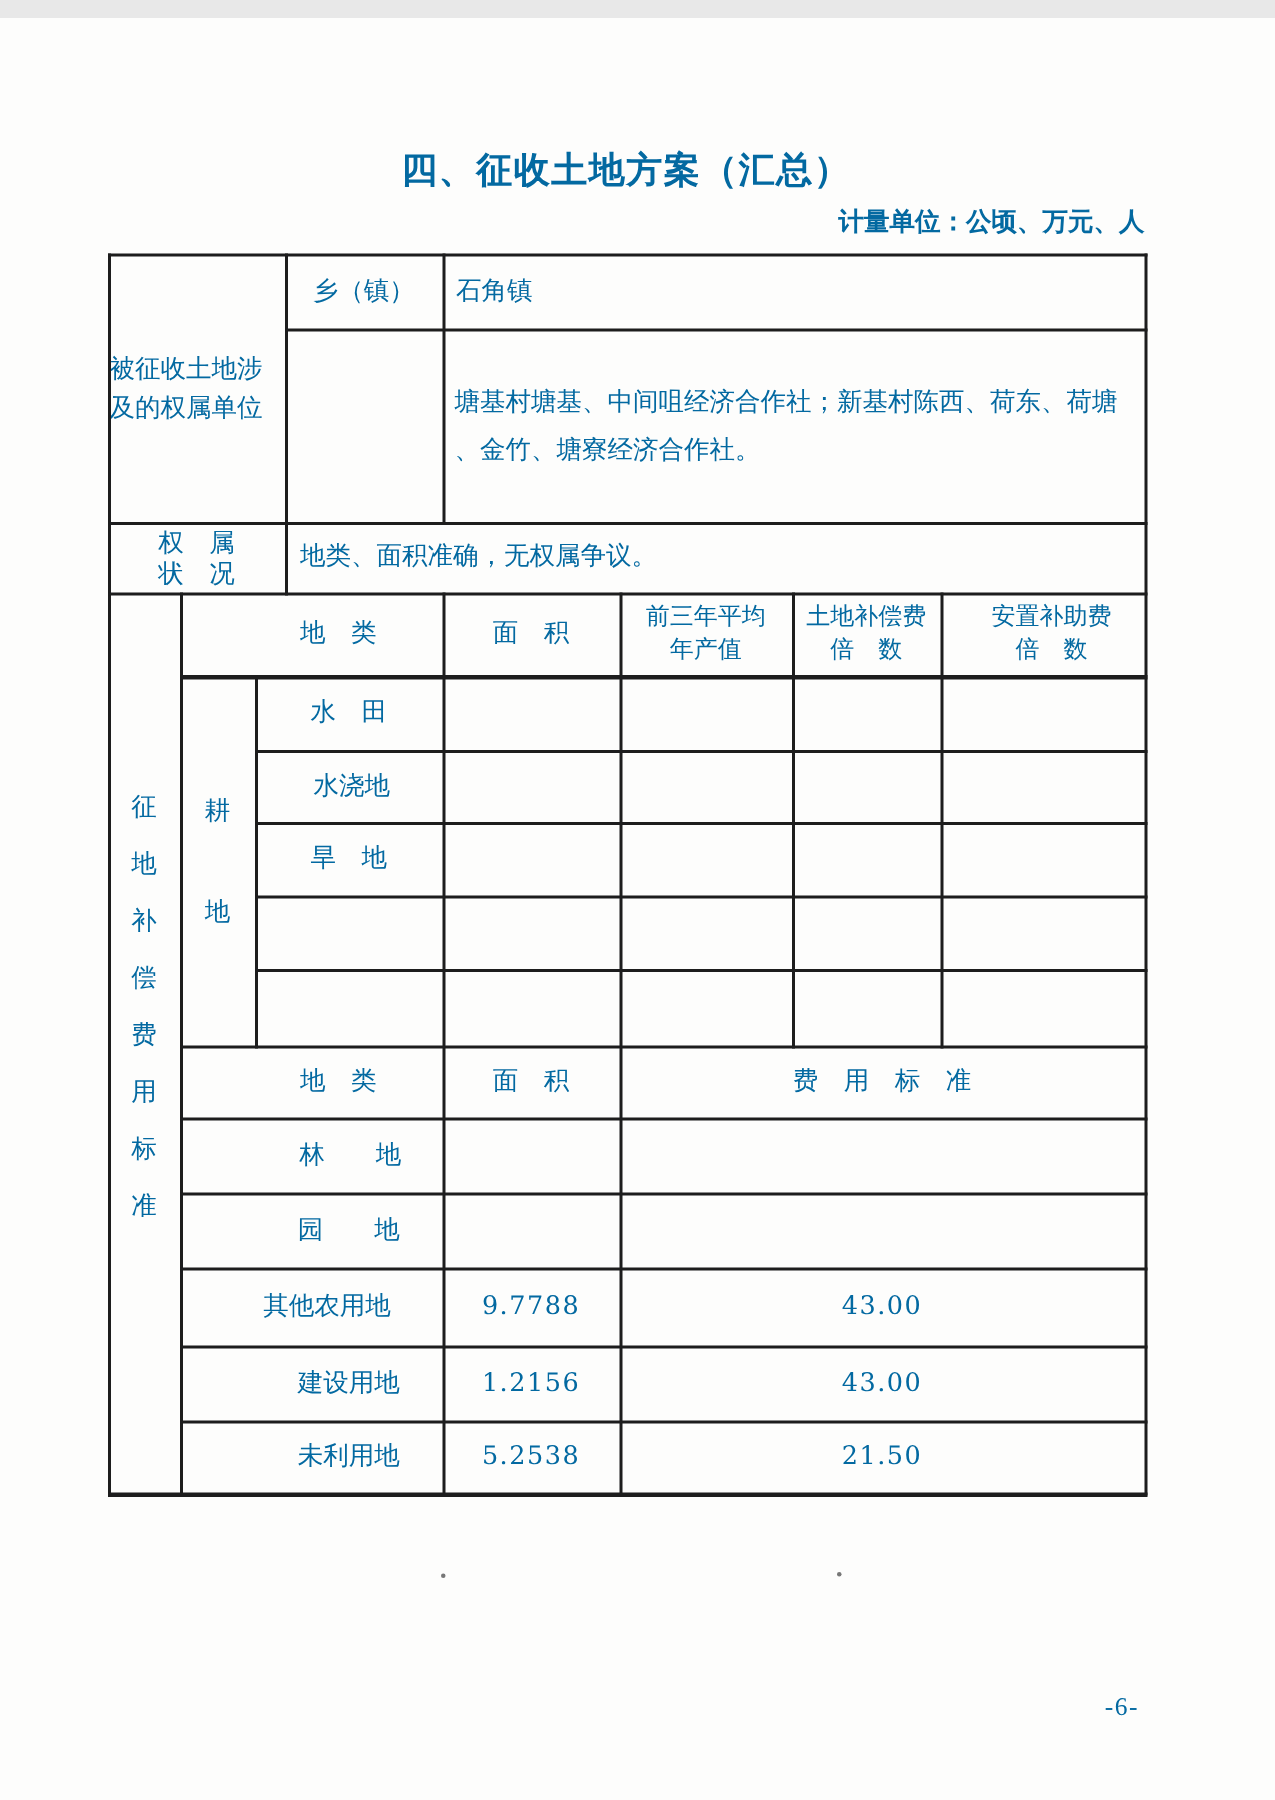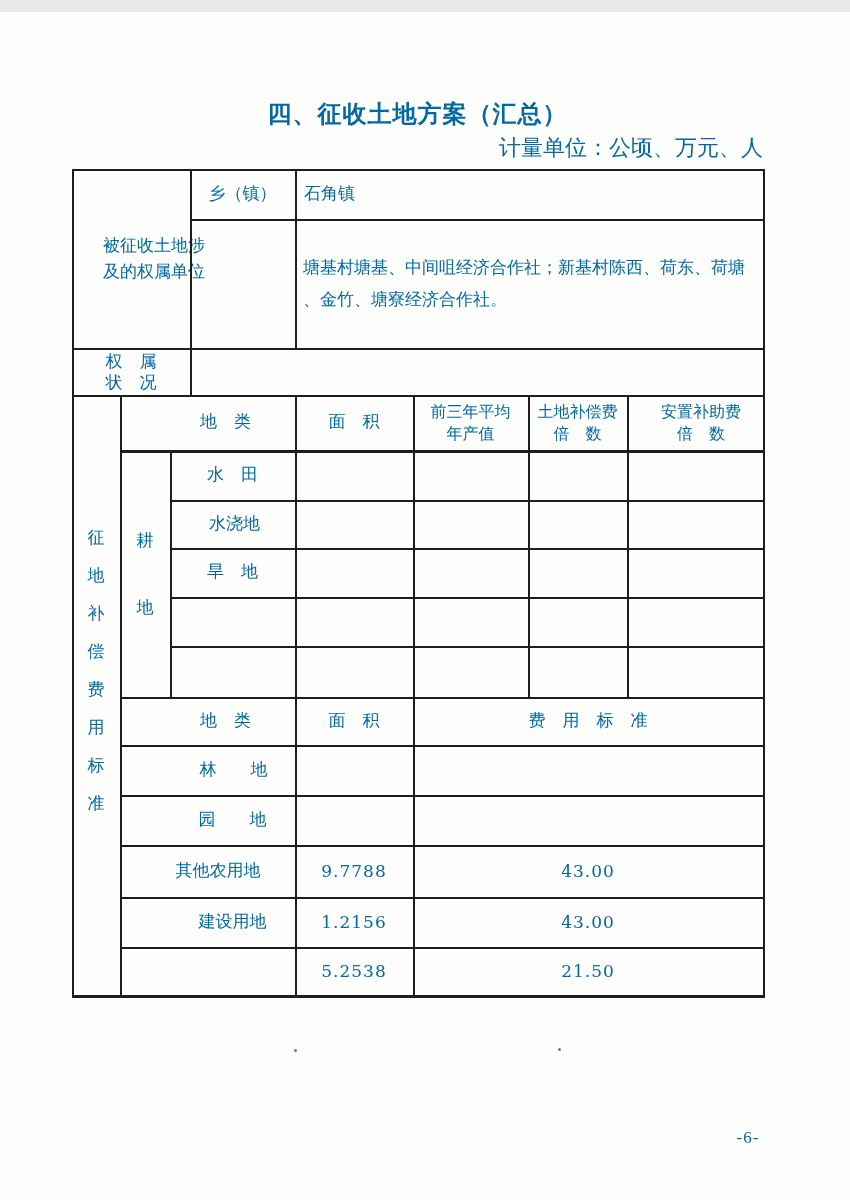--- a/index.html
+++ b/index.html
@@ -21,44 +21,45 @@
   .side{line-height:38px;padding-bottom:48px;}
   .group{line-height:67px;}
   .title{
     position:absolute;left:72px;top:88px;width:691px;text-align:center;
     font-family:"Liberation Sans","DejaVu Sans",sans-serif;
     font-weight:700;font-size:24px;letter-spacing:1px;line-height:28px;
   }
   .unit{
     position:absolute;left:413px;top:125px;width:350px;text-align:right;
     font-family:"Liberation Sans","DejaVu Sans",sans-serif;
-    font-weight:400;font-size:22px;line-height:22px;
+    font-weight:700;font-size:17px;line-height:22px;
   }
   .pageno{position:absolute;left:716px;top:1116px;width:64px;text-align:center;font-size:17px;letter-spacing:1px;}
   .speck{position:absolute;width:3px;height:3px;border-radius:50%;background:#555;opacity:.8;}
   .vv{line-height:32px;}
 </style>
 </head>
 <body>
 
 <div id="page">
 
   <div class="title">四、征收土地方案（汇总）</div>
   <div class="unit">计量单位：公顷、万元、人</div>
 
-  <div class="cell" style="left:90px;top:157px;width:128px;height:179px;padding:0 6px;line-height:26px;">被征收土地涉及的权属单位</div>
+  <div class="cell" style="left:60px;top:157px;width:128px;height:179px;padding:0 6px;line-height:26px;">被征收土地涉及的权属单位</div>
 
   <div class="cell" style="left:190px;top:157px;width:105px;height:50px;text-align:right;">乡（镇）</div>
   <div class="cell left" style="left:295px;top:157px;width:544px;height:50px;padding-left:9px;">石角镇</div>
 
   <div class="cell left pre vv" style="left:295px;top:207px;width:468px;height:129px;padding:16px 8px;">塘基村塘基、中间咀经济合作社；新基村陈西、荷东、荷塘
 、金竹、塘寮经济合作社。</div>
 
   <div class="cell pre" style="left:72px;top:336px;width:118px;height:47px;line-height:21px;">权　属
 状　况</div>
+  <div class="cell left" style="left:190px;top:336px;width:573px;height:47px;padding-left:10px;">地类、面积准确，无权属争议。</div>
 
   <div class="cell pre side" style="left:72px;top:383px;width:48px;height:600px;">征
 地
 补
 偿
 费
 用
 标
 准</div>
 
@@ -108,20 +109,21 @@
   <div class="cell num" style="left:413px;top:783px;width:350px;height:50px;"></div>
 
   <div class="cell" style="left:120px;top:833px;width:175px;height:52px;padding-left:21px;">其他农用地</div>
   <div class="cell num" style="left:295px;top:833px;width:118px;height:52px;">9.7788</div>
   <div class="cell num" style="left:413px;top:833px;width:350px;height:52px;">43.00</div>
 
   <div class="cell" style="left:120px;top:885px;width:175px;height:50px;padding-left:50px;">建设用地</div>
   <div class="cell num" style="left:295px;top:885px;width:118px;height:50px;">1.2156</div>
   <div class="cell num" style="left:413px;top:885px;width:350px;height:50px;">43.00</div>
 
+  <div class="cell" style="left:120px;top:935px;width:175px;height:48px;padding-left:50px;">未利用地</div>
   <div class="cell num" style="left:295px;top:935px;width:118px;height:48px;">5.2538</div>
   <div class="cell num" style="left:413px;top:935px;width:350px;height:48px;">21.50</div>
 
   <div class="ln" style="left:72px;top:157px;width:2px;height:828px;"></div>
   <div class="ln" style="left:763px;top:157px;width:2px;height:828px;"></div>
   <div class="ln" style="left:190px;top:157px;width:2px;height:228px;"></div>
   <div class="ln" style="left:295px;top:157px;width:2px;height:181px;"></div>
   <div class="ln" style="left:120px;top:383px;width:2px;height:602px;"></div>
   <div class="ln" style="left:170px;top:438px;width:2px;height:249px;"></div>
   <div class="ln" style="left:295px;top:383px;width:2px;height:602px;"></div>

